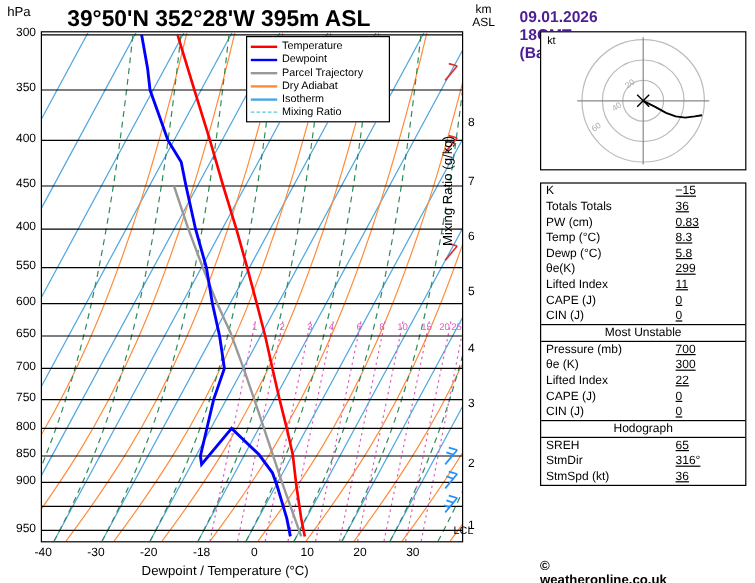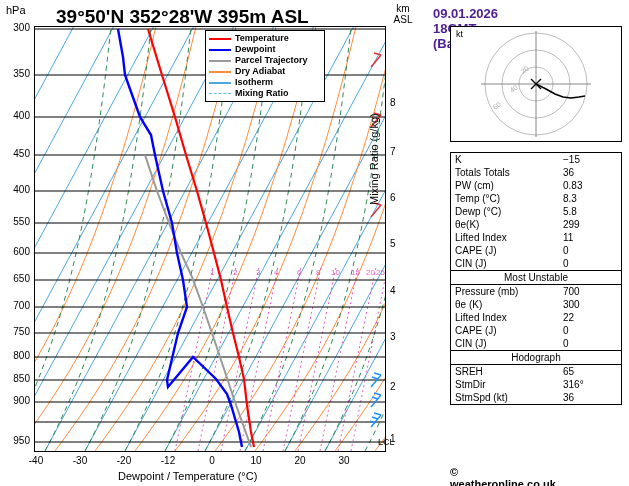--- a/index.html
+++ b/index.html
@@ -17,37 +17,37 @@
   #skewt{left:34px;top:26px;width:352px;height:426px;border:1px solid #000;box-sizing:border-box;overflow:hidden;background:#fff;}
   #skewt svg{display:block;}
 
   
   .ytick{font-size:10px;color:#000;text-align:right;width:30px;}
   .xtick{font-size:10px;color:#000;text-align:center;width:30px;}
   .xaxislabel{font-size:11px;color:#000;}
   .kmtick{font-size:10px;color:#000;}
 
   
-  #legend{left:205px;top:30px;width:120px;background:#fff;border:1px solid #000;padding:2px 3px;box-sizing:border-box;font-weight:bold;}
+  #legend{left:205px;top:30px;width:120px;background:#fff;border:1px solid #000;padding:2px 3px;box-sizing:border-box;}
   #legend .row{display:flex;align-items:center;height:11px;}
   #legend .sw{width:22px;height:0;border-top-width:2px;border-top-style:solid;margin-right:4px;}
   #legend .sw.dash{border-top-style:dashed;border-top-width:1px;}
   #legend .lb{font-size:9px;color:#000;line-height:11px;white-space:nowrap;}
 
   
   .mixlabel{left:368px;top:205px;font-size:11px;color:#000;transform:rotate(-90deg);transform-origin:left top;white-space:nowrap;}
 
   
   #hodo{left:450px;top:26px;width:172px;height:116px;border:1px solid #000;box-sizing:border-box;background:#fff;}
   .ktlbl{left:456px;top:29px;font-size:9px;color:#000;}
 
   
   #table{left:450px;top:152px;width:172px;border:1px solid #000;box-sizing:border-box;background:#fff;font-size:10px;color:#000;}
   #table .r{display:flex;justify-content:space-between;padding:0 4px;height:13px;line-height:13px;}
-  #table .r .v{text-align:left;width:54px;}
+  #table .r .v{text-align:left;width:54px;text-decoration:underline;}
   #table .sec{text-align:center;height:13px;line-height:13px;border-top:1px solid #000;border-bottom:1px solid #000;}
 
   .copyright{left:450px;top:466px;font-size:11px;color:#000;font-weight:bold;}
   .lcl{left:378px;top:437px;font-size:9px;color:#000;}
 </style>
 </head>
 <body>
 
 <div id="root">
 
@@ -205,21 +205,21 @@
   <div class="abs ytick" style="left:0px;top:300px">700</div>
   <div class="abs ytick" style="left:0px;top:326px">750</div>
   <div class="abs ytick" style="left:0px;top:350px">800</div>
   <div class="abs ytick" style="left:0px;top:373px">850</div>
   <div class="abs ytick" style="left:0px;top:395px">900</div>
   <div class="abs ytick" style="left:0px;top:435px">950</div>
 
   <div class="abs xtick" style="left:21px;top:455px">-40</div>
   <div class="abs xtick" style="left:65px;top:455px">-30</div>
   <div class="abs xtick" style="left:109px;top:455px">-20</div>
-  <div class="abs xtick" style="left:153px;top:455px">-12</div>
+  <div class="abs xtick" style="left:153px;top:455px">-18</div>
   <div class="abs xtick" style="left:197px;top:455px">0</div>
   <div class="abs xtick" style="left:241px;top:455px">10</div>
   <div class="abs xtick" style="left:285px;top:455px">20</div>
   <div class="abs xtick" style="left:329px;top:455px">30</div>
   <div class="abs xaxislabel" style="left:118px;top:470px">Dewpoint / Temperature (°C)</div>
 
   <div class="abs kmtick" style="left:390px;top:433px">1</div>
   <div class="abs kmtick" style="left:390px;top:381px">2</div>
   <div class="abs kmtick" style="left:390px;top:331px">3</div>
   <div class="abs kmtick" style="left:390px;top:285px">4</div>

